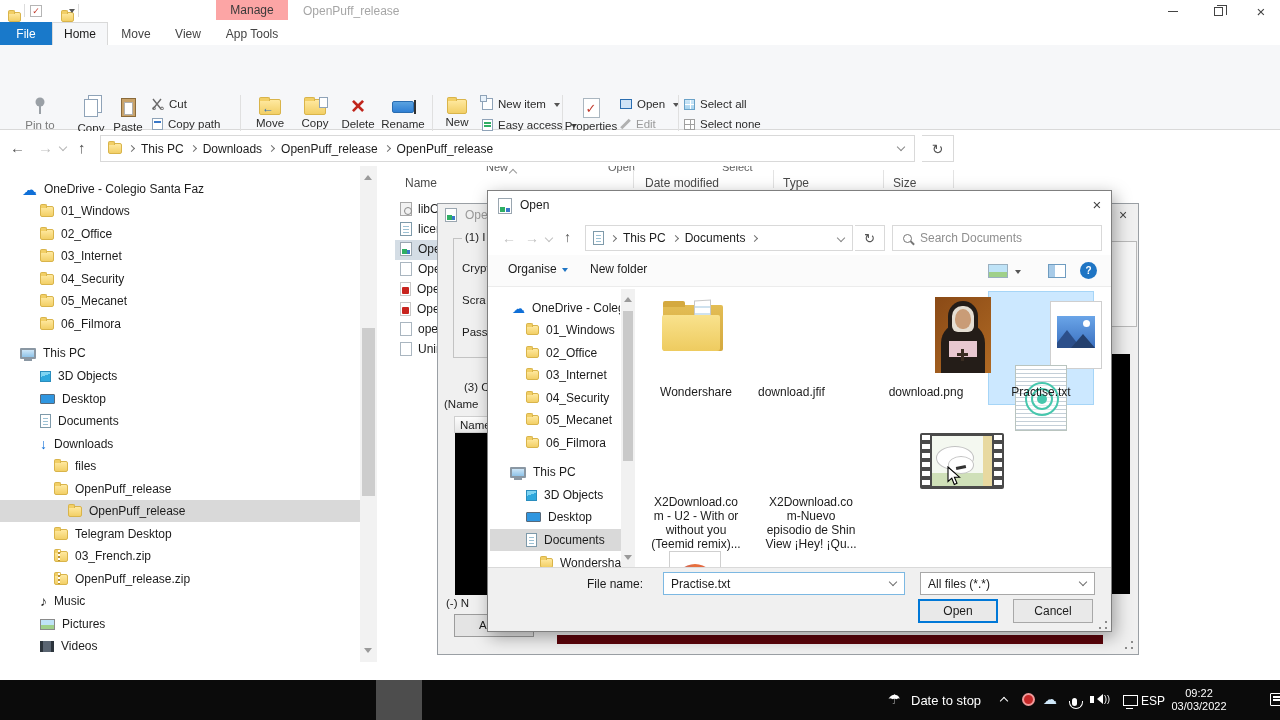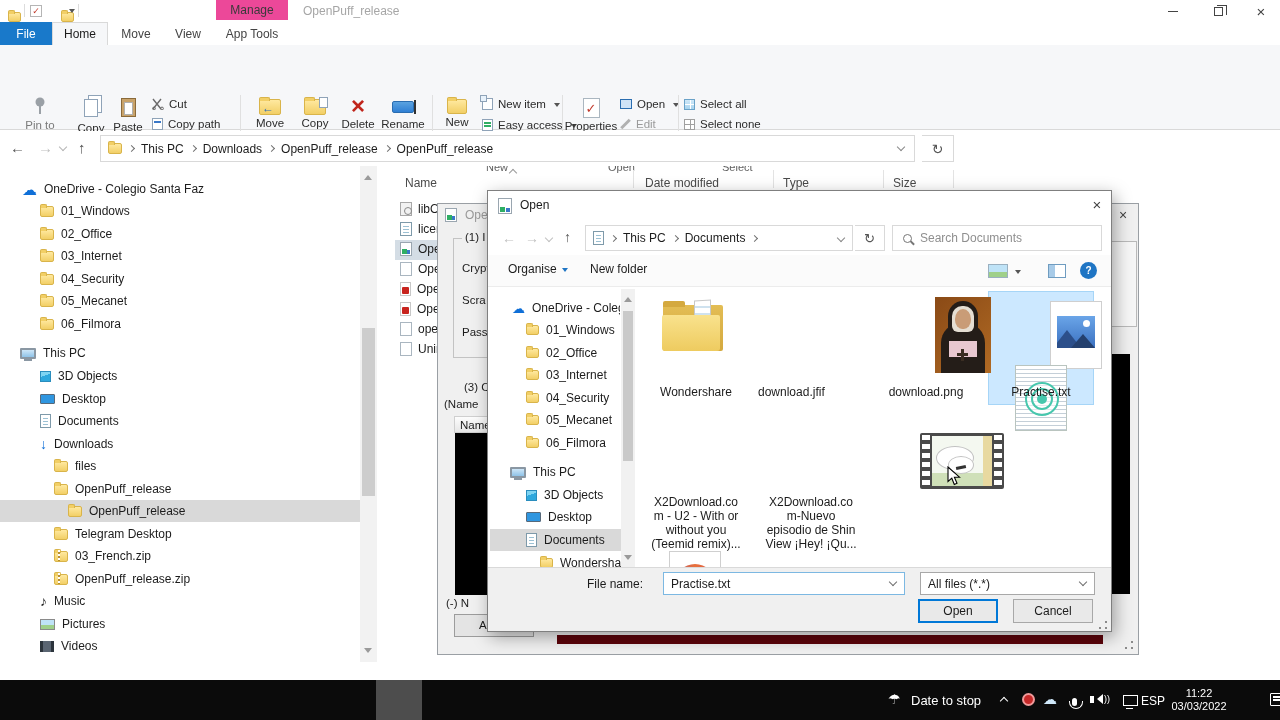--- a/index.html
+++ b/index.html
@@ -70,21 +70,21 @@
 
 <div class="a" style="left:0;top:0;width:1280px;height:680px;background:#fff">
 
   <div class="a f" style="left:0;top:0;width:1280px;height:22px;background:#fff">
     <span class="a fold" style="left:8px;top:6px;width:13px;height:10px"></span>
     <span class="a" style="left:24px;top:4px;width:1px;height:13px;background:#dcdcdc"></span>
     <span class="a ctr" style="left:30px;top:5px;width:12px;height:12px;background:#fff;border:1px solid #b5b5b5;color:#c0392b;font-size:9px;font-weight:bold">✓</span>
     <span class="a fold" style="left:48px;top:6px;width:13px;height:10px"></span>
     <span class="a car" style="left:66px;top:7px"></span>
     <span class="a" style="left:78px;top:4px;width:1px;height:13px;background:#dcdcdc"></span>
-    <div class="a ctr" style="left:216px;top:0;width:72px;height:20px;background:#ec4899;color:#3a3a3a;font-size:12px">Manage</div>
+    <div class="a ctr" style="left:216px;top:0;width:72px;height:20px;background:#fca5a5;color:#3a3a3a;font-size:12px">Manage</div>
     <span class="a" style="left:303px;top:4px;color:#a6a6a6;font-size:12px">OpenPuff_release</span>
     <div class="a ctr" style="left:1150px;top:0;width:45px;height:22px">
         <span style="width:10px;height:1px;background:#444"></span>
       </div>
     <div class="a ctr" style="left:1196px;top:0;width:45px;height:22px">
         <span class="restore"></span>
       </div>
     <div class="a ctr wbtn" style="left:1242px;top:0;width:38px;height:22px;font-size:15px">×</div>
   </div>
 
@@ -638,17 +638,17 @@
   <span class="a trayic" style="left:1043px;top:11px;font-size:14px;color:#cfe8fa">☁</span>
   <span class="a mic" style="left:1072px;top:13px"></span>
   <span class="a f" style="left:1090px;top:14px">
       <span class="spkbody"></span>
       <span class="spkcone"></span>
       <span style="color:#fff;font-size:9px;margin-left:1px">))</span>
     </span>
   <span class="a netic" style="left:1115px;top:13px"></span>
   <span class="a trayic" style="left:1141px;top:14px;font-size:12px">ESP</span>
   <div class="a" style="left:1168px;top:7px;width:62px;color:#fff;font-size:11px;text-align:center;line-height:13px">
-    <div>11:22</div>
+    <div>09:22</div>
     <div>03/03/2022</div>
   </div>
   <span class="a acic" style="left:1243px;top:13px"></span>
 </div>
 
 </body></html>

